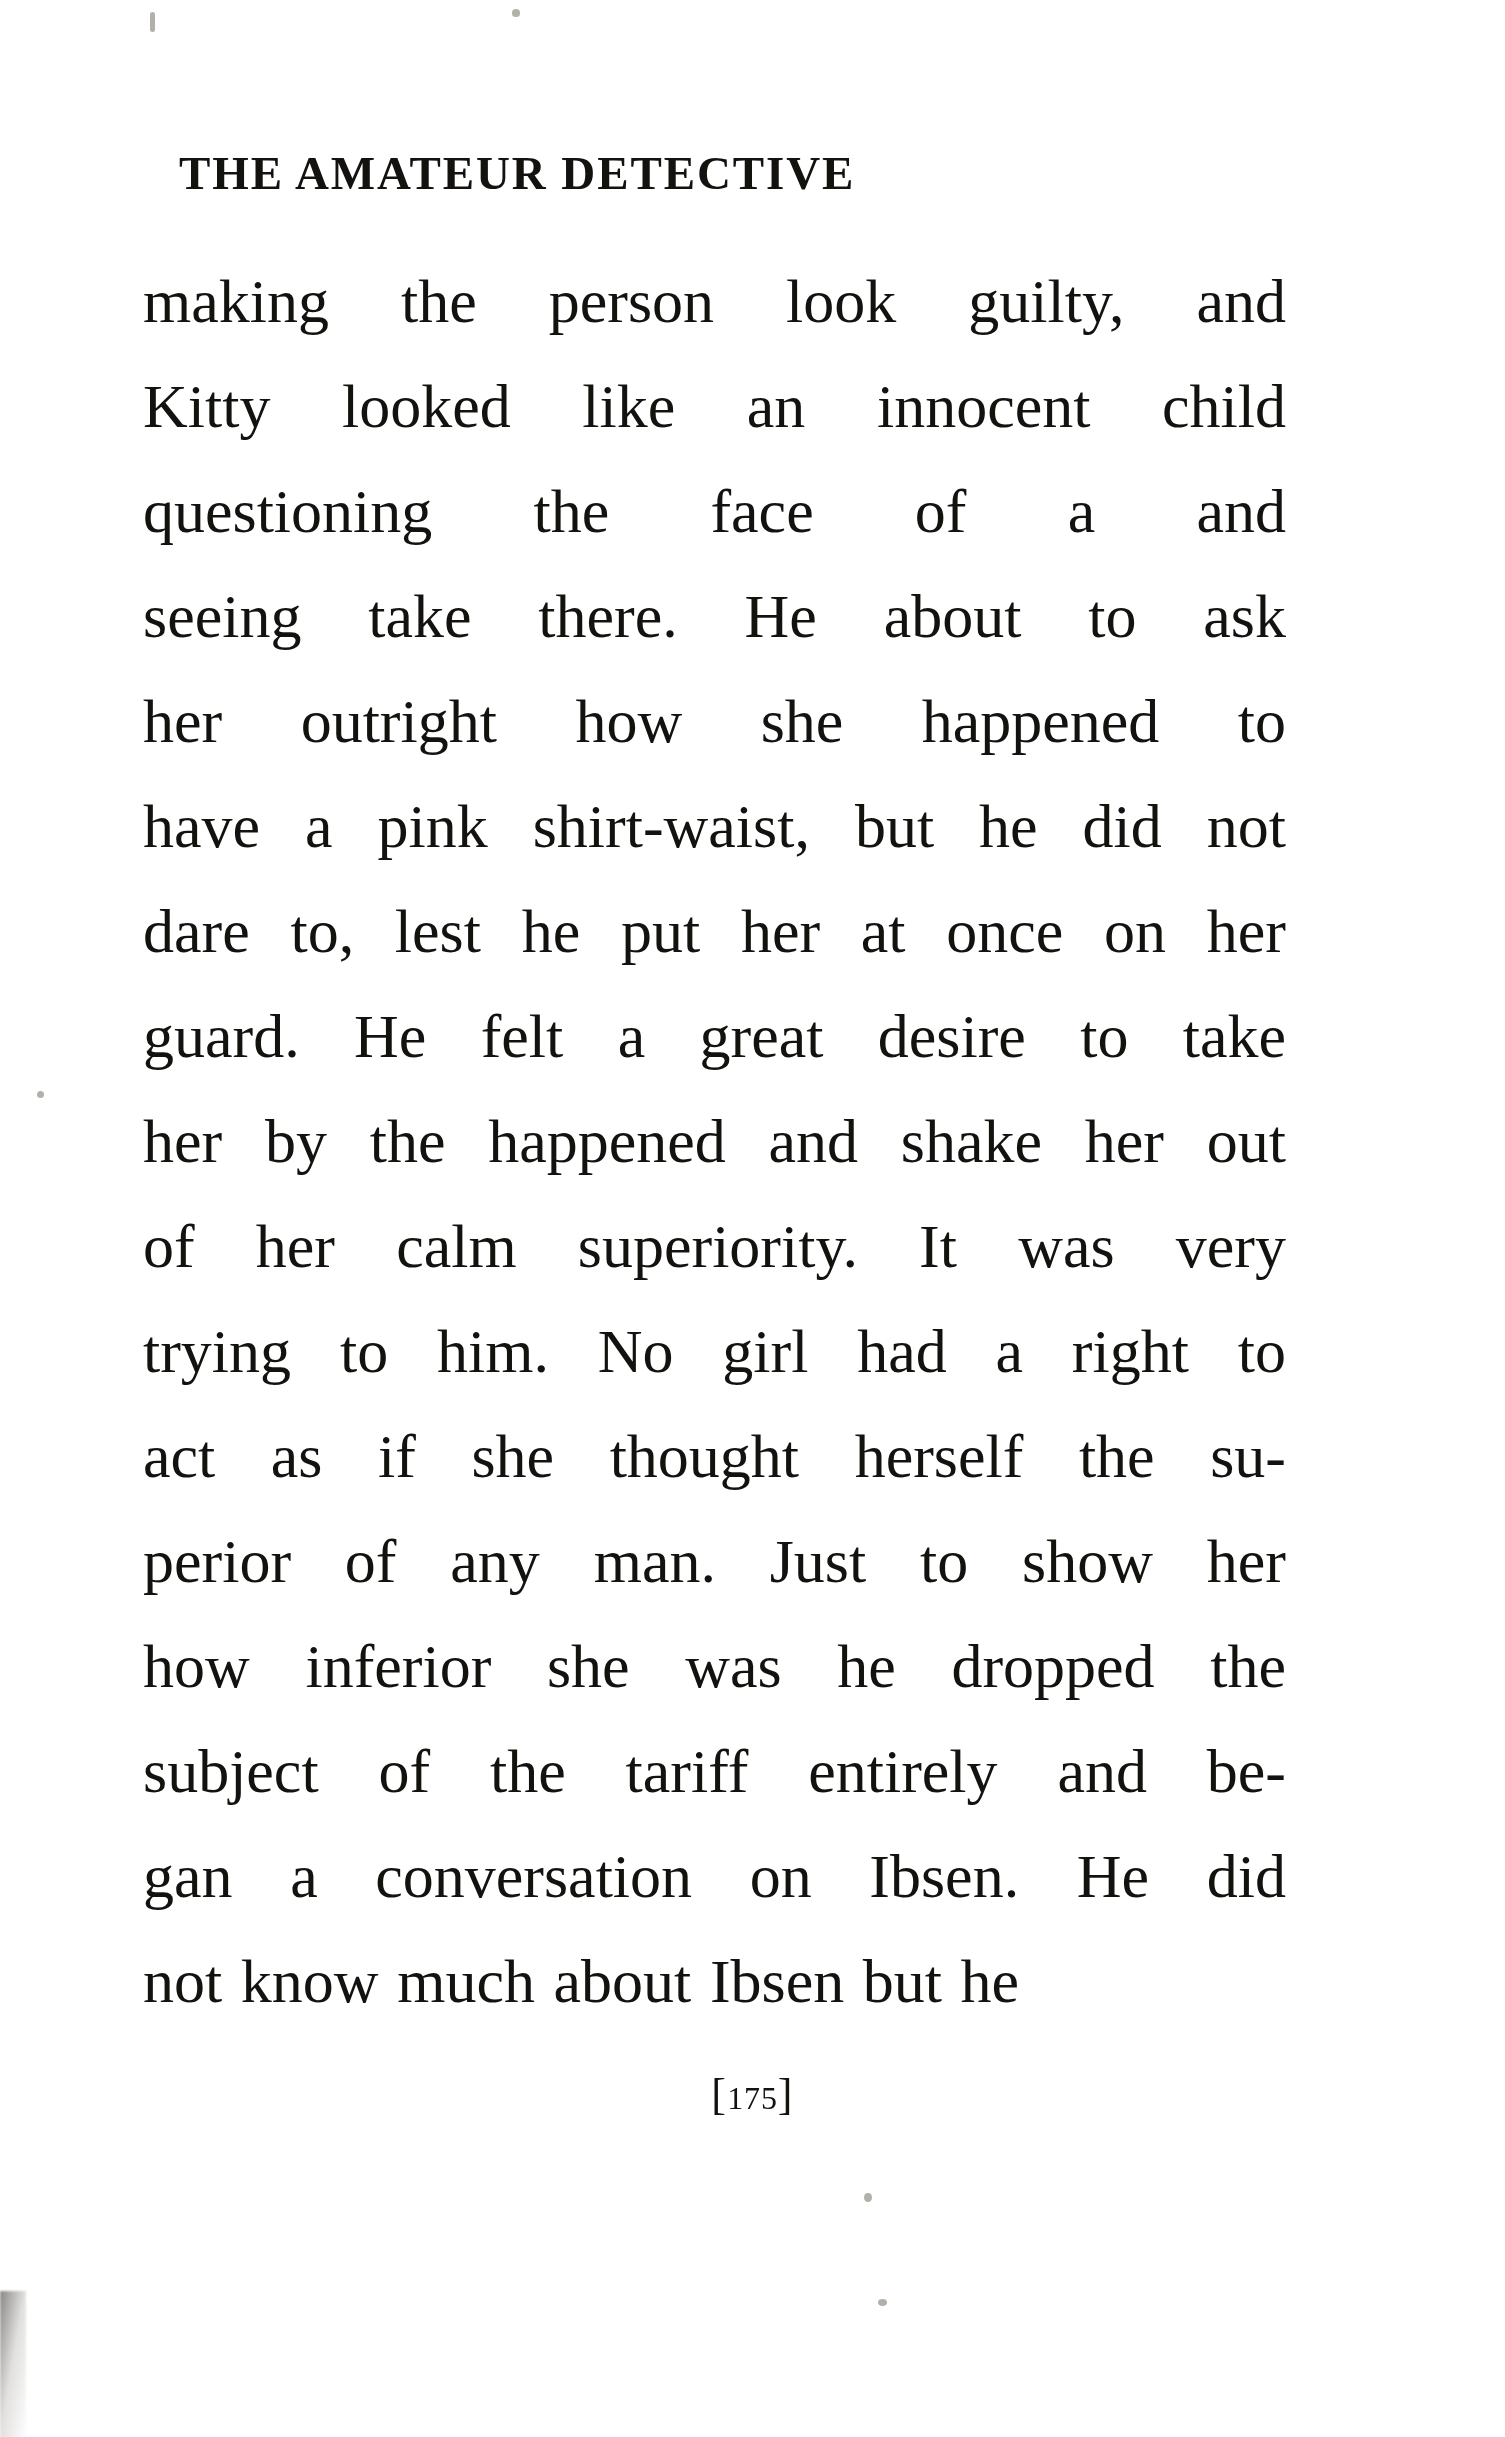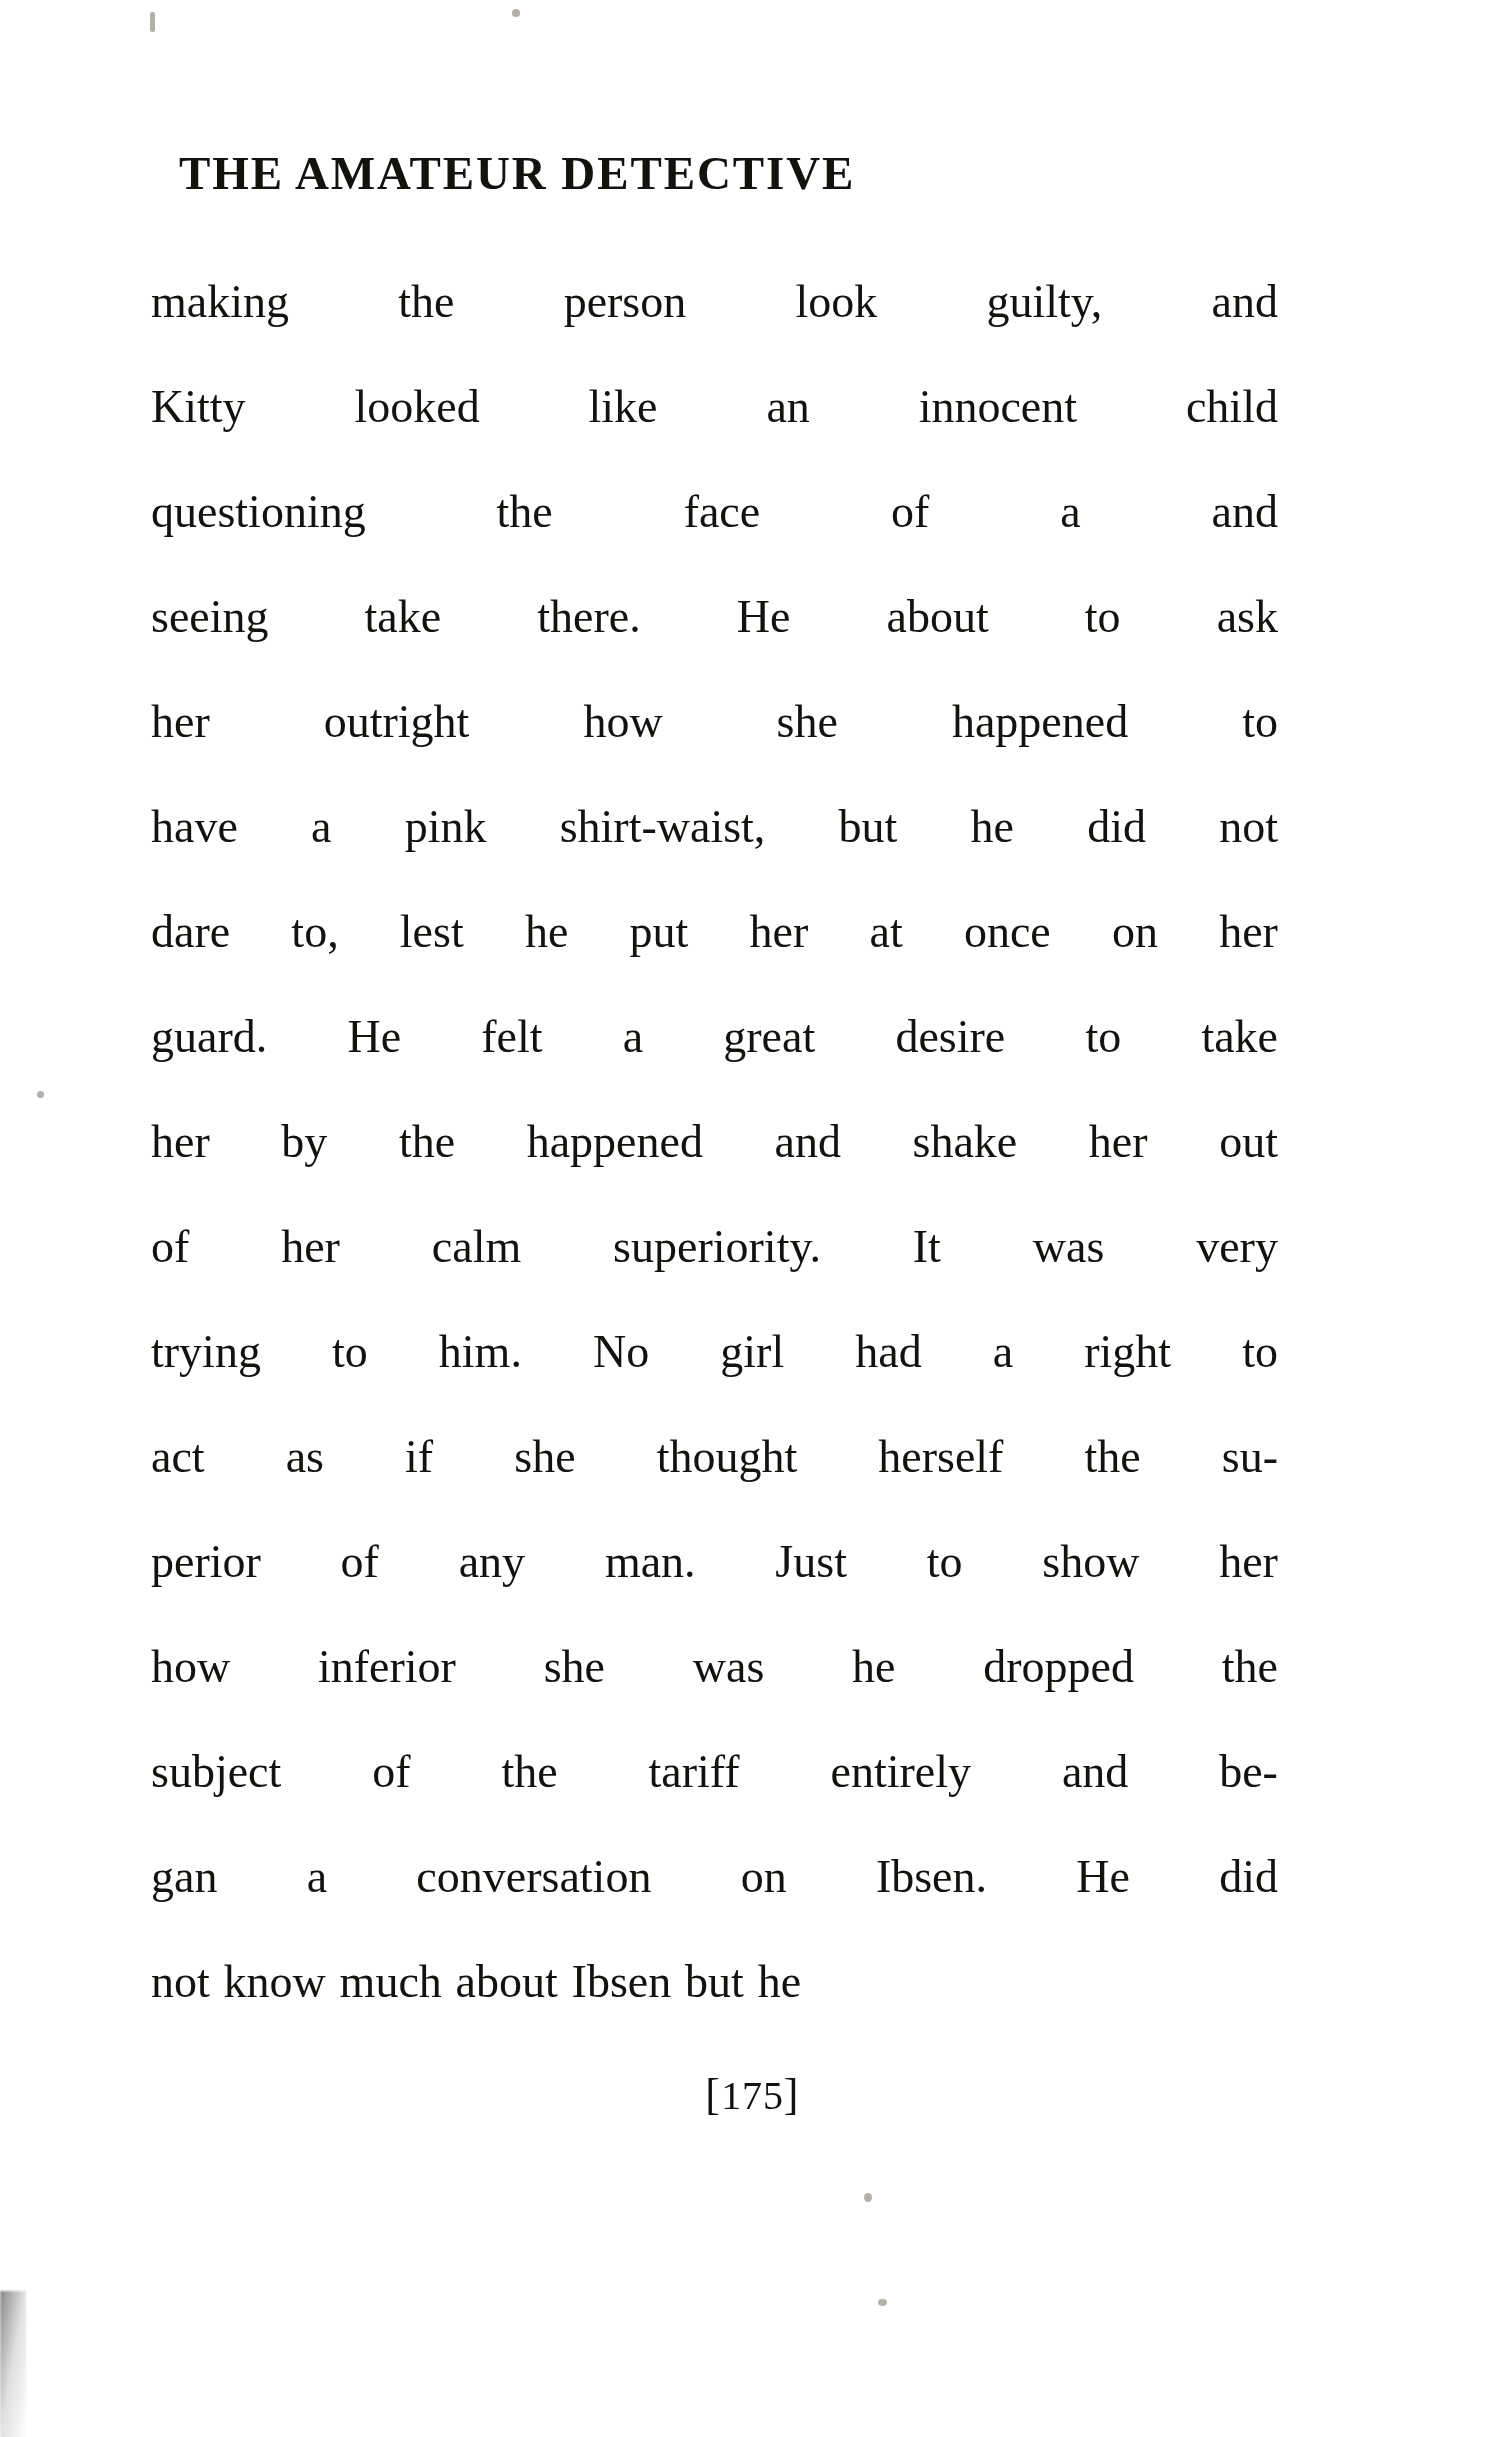--- a/index.html
+++ b/index.html
@@ -57,25 +57,25 @@
   .running-head {
     font-size: 47px;
     letter-spacing: 1.9px;
     line-height: 1.0;
     text-align: left;
     margin: 0 0 52px 44px;
     white-space: nowrap;
   }
 
   .body-text {
-    font-size: 46px;
+    font-size: 62px;
     line-height: 105px;
     text-align: justify;
     text-justify: inter-word;
-    margin: 16px;
+    margin: 8px;
   }
   .body-text .line {
     display: block;
     text-align: justify;
     white-space: nowrap;
   }
   .line-inner {
     display: flex;
     justify-content: space-between;
     width: 100%;
@@ -90,21 +90,21 @@
   .folio {
     position: absolute;
     left: 0;
     top: 2069px;
     width: 1505px;
     text-align: center;
     font-size: 44px;
     letter-spacing: 1.5px;
   }
   .folio .num {
-    font-size: 40px;
+    font-size: 32px;
     letter-spacing: 0.8px;
   }
 </style>
 </head>
 <body>
 
 <div class="page">
 
   <div class="speck speck-top-left"></div>
   <div class="speck speck-top-mid"></div>

